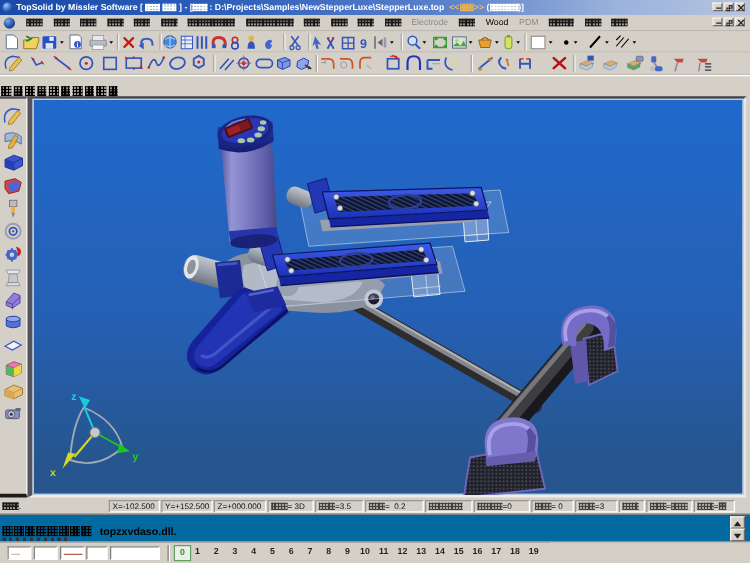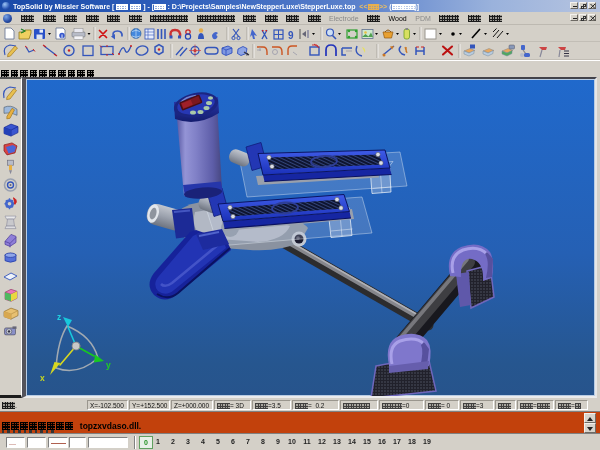--- a/index.html
+++ b/index.html
@@ -588,21 +588,21 @@
   <div class="fld" style="left:292px;width:47px;"><span class="z" style="width:13px;height:6px;"></span>= &nbsp;0.2</div>
   <div class="fld" style="left:340px;width:38px;"><span class="z" style="width:27px;height:6px;"></span></div>
   <div class="fld" style="left:379px;width:45px;"><span class="z" style="width:20px;height:6px;"></span>=0</div>
   <div class="fld" style="left:425px;width:34px;"><span class="z" style="width:13px;height:6px;"></span>= 0</div>
   <div class="fld" style="left:460px;width:34px;"><span class="z" style="width:13px;height:6px;"></span>=3</div>
   <div class="fld" style="left:495px;width:21px;"><span class="z" style="width:13px;height:6px;"></span></div>
   <div class="fld" style="left:517px;width:37px;"><span class="z" style="width:13px;height:6px;"></span>=<span class="z" style="width:13px;height:6px;"></span></div>
   <div class="fld" style="left:555px;width:33px;"><span class="z" style="width:13px;height:6px;"></span>=<span class="z" style="width:6.5px;height:6px;"></span></div>
 </div>
 
-<div class="abs" style="left:0;top:411px;width:600px;height:22px;background:#c2410c;border-top:1px solid #808080;">
+<div class="abs" style="left:0;top:411px;width:600px;height:22px;background:#0369a1;border-top:1px solid #808080;">
   <div class="abs" style="left:2px;top:4px;">
    <span class="zb" style="width:8px;height:8px;margin-right:1px;"></span><span class="zb" style="width:8px;height:8px;margin-right:1px;"></span><span class="zb" style="width:8px;height:8px;margin-right:1px;"></span><span class="zb" style="width:8px;height:8px;margin-right:1px;"></span><span class="zb" style="width:8px;height:8px;margin-right:1px;"></span><span class="zb" style="width:8px;height:8px;margin-right:1px;"></span><span class="zb" style="width:8px;height:8px;margin-right:1px;"></span><span class="zb" style="width:8px;height:8px;"></span>
    <span style="font-size:8.5px;font-weight:bold;color:#000;position:relative;top:-1px;">&nbsp;topzxvdaso.dll.</span>
   </div>
   <div class="abs" style="left:2px;top:18px;width:52px;height:2.5px;
    background:repeating-linear-gradient(90deg,#333 0 2.5px,rgba(0,0,0,0) 2.5px 5.5px);"></div>
   <div class="abs" style="left:584px;top:1px;width:12px;height:10px;background:#d7d3cb;
    border:1px solid;border-color:#f4f2ee #6e6a64 #6e6a64 #f4f2ee;">
    <i style="position:absolute;left:2px;top:2.5px;width:0;height:0;border-left:3px solid rgba(0,0,0,0);border-right:3px solid rgba(0,0,0,0);border-bottom:4px solid #222;"></i>
     </div>

